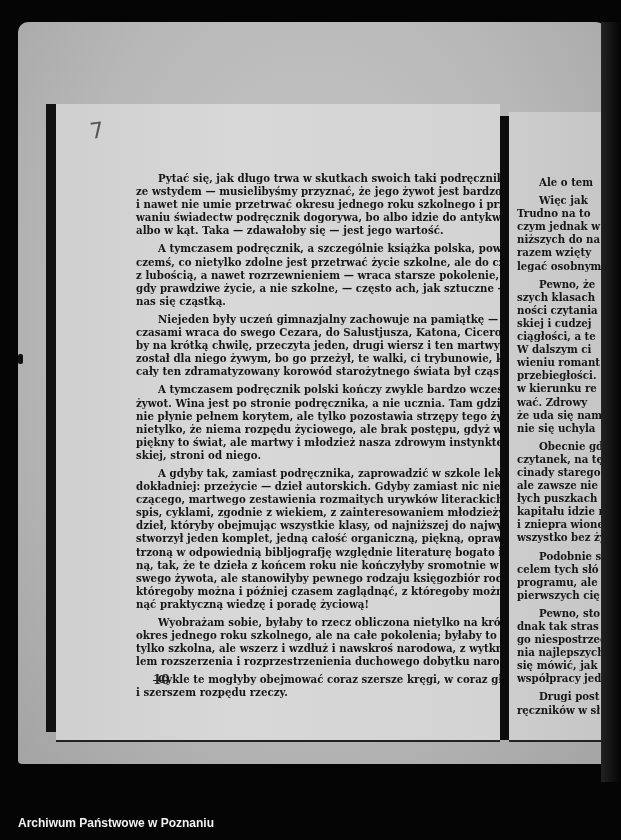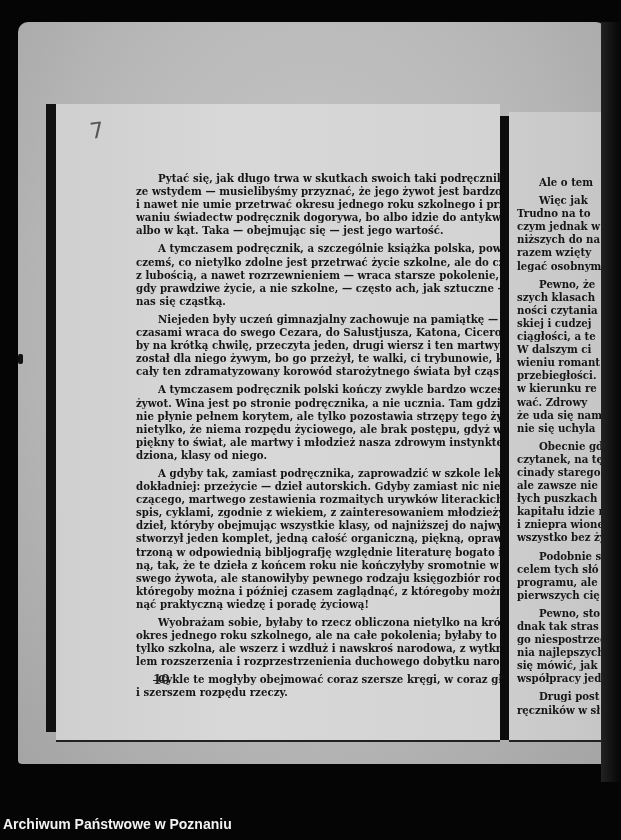--- a/index.html
+++ b/index.html
@@ -53,42 +53,42 @@
     position: absolute; left: 128px; top: 673px; font-size: 12px; font-weight: bold; color: #222;
     text-decoration: line-through;
     margin-left: 25px;
   }
   .right-text {
     position: absolute; left: 517px; top: 176px; width: 120px;
     font-size: 10.2px; line-height: 13.1px; color: #161616; font-weight: bold;
   }
   .right-text .line { text-align-last: left; }
   .archive-label {
-    position: absolute; left: 3px; top: 816px; font-family: "Liberation Sans", sans-serif;
-    font-size: 14px; color: #f2f2f2; font-weight: bold;
+    position: absolute; left: 18px; top: 816px; font-family: "Liberation Sans", sans-serif;
+    font-size: 12px; color: #f2f2f2; font-weight: bold;
   }
   .left-marker { position: absolute; left: 18px; top: 354px; width: 5px; height: 10px; background: #111; border-radius: 2px; }
 </style>
 </head>
 <body>
 
 <div class="scan-sheet"></div>
 <div class="left-marker"></div>
 <div class="left-spine"></div>
 
 <div class="page-left"></div>
 <div class="handwritten-mark">7</div>
 
 <div class="text-block">
   <div class="para">
     <span class="line indent">Pytać się, jak długo trwa w skutkach swoich taki podręcznik, to —</span>
     <span class="line">ze wstydem — musielibyśmy przyznać, że jego żywot jest bardzo krótki</span>
     <span class="line">i nawet nie umie przetrwać okresu jednego roku szkolnego i przy rozda-</span>
     <span class="line">waniu świadectw podręcznik dogorywa, bo albo idzie do antykwarjatu,</span>
-    <span class="line last">albo w kąt. Taka — obejmując się — jest jego wartość.</span>
+    <span class="line last">albo w kąt. Taka — zdawałoby się — jest jego wartość.</span>
   </div>
   <div class="para">
     <span class="line indent">A tymczasem podręcznik, a szczególnie książka polska, powinna być</span>
     <span class="line">czemś, co nietylko zdolne jest przetrwać życie szkolne, ale do czego —</span>
     <span class="line">z lubością, a nawet rozrzewnieniem — wraca starsze pokolenie, wtedy</span>
     <span class="line">gdy prawdziwe życie, a nie szkolne, — często ach, jak sztuczne — do</span>
     <span class="line last">nas się cząstką.</span>
   </div>
   <div class="para">
     <span class="line indent">Niejeden były uczeń gimnazjalny zachowuje na pamiątkę — a także</span>
@@ -96,21 +96,21 @@
     <span class="line">by na krótką chwilę, przeczyta jeden, drugi wiersz i ten martwy język po-</span>
     <span class="line">został dla niego żywym, bo go przeżył, te walki, ci trybunowie, konsulowie,</span>
     <span class="line">cały ten zdramatyzowany korowód starożytnego świata był cząstką jego</span>
   </div>
   <div class="para">
     <span class="line indent">A tymczasem podręcznik polski kończy zwykle bardzo wcześnie swój</span>
     <span class="line">żywot. Wina jest po stronie podręcznika, a nie ucznia. Tam gdzie życie</span>
     <span class="line">nie płynie pełnem korytem, ale tylko pozostawia strzępy tego życia, tam</span>
     <span class="line">nietylko, że niema rozpędu życiowego, ale brak postępu, gdyż wprawdzie</span>
     <span class="line">piękny to świat, ale martwy i młodzież nasza zdrowym instynktem wie-</span>
-    <span class="line last">dziona, klasy od niego.</span>
+    <span class="line last">skiej, stroni od niego.</span>
   </div>
   <div class="para">
     <span class="line indent">A gdyby tak, zamiast podręcznika, zaprowadzić w szkole lekturę —</span>
     <span class="line">dokładniej: przeżycie — dzieł autorskich. Gdyby zamiast nic nie zna-</span>
     <span class="line">czącego, martwego zestawienia rozmaitych urywków literackich, stworzyć</span>
     <span class="line">spis, cyklami, zgodnie z wiekiem, z zainteresowaniem młodzieży, kanon</span>
     <span class="line">dzieł, któryby obejmując wszystkie klasy, od najniższej do najwyższej</span>
     <span class="line">stworzył jeden komplet, jedną całość organiczną, piękną, oprawną, zaopa-</span>
     <span class="line">trzoną w odpowiednią bibljografję względnie literaturę bogato ilustrowa-</span>
     <span class="line">ną, tak, że te dzieła z końcem roku nie kończyłyby sromotnie w koszu</span>

